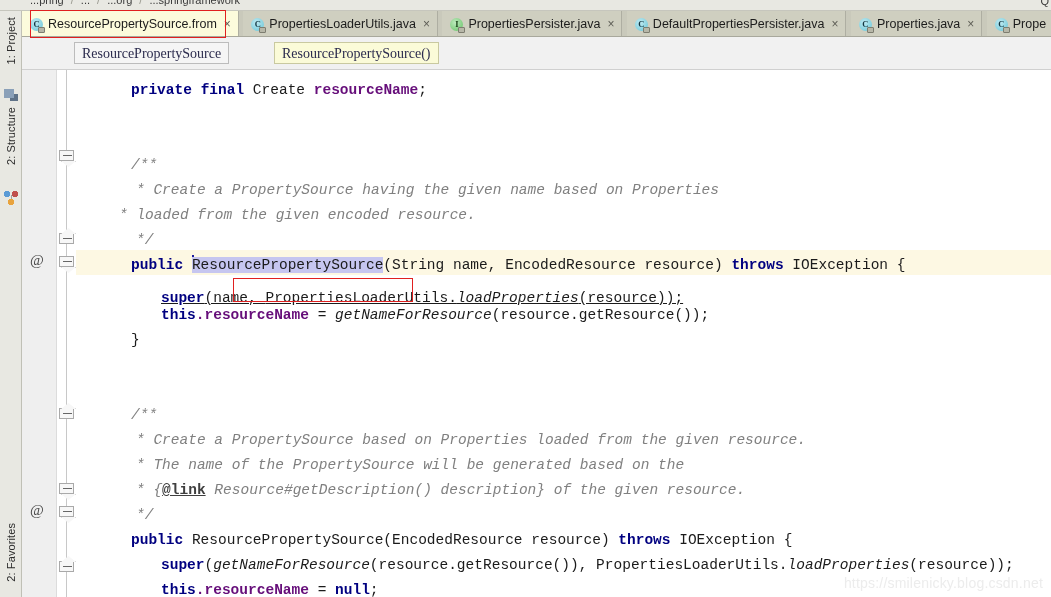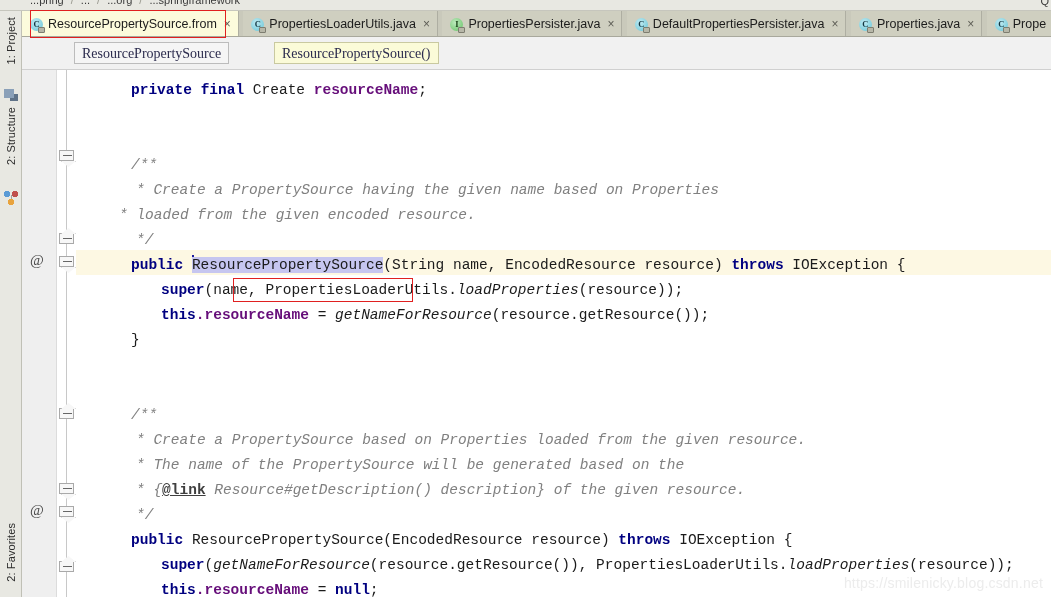--- a/index.html
+++ b/index.html
@@ -354,21 +354,21 @@
       
       <div class="cl cmt" style="top:83px; left:55px;">/**</div>
       <div class="cl cmt" style="top:108px; left:60px;">* Create a PropertySource having the given name based on Properties</div>
       <div class="cl cmt" style="top:133px; left:43px;">* loaded from the given encoded resource.</div>
       <div class="cl cmt" style="top:158px; left:60px;">*/</div>
 
       
       <div class="cl" style="top:183px; left:55px;"><span class="kw">public</span> <span class="caret"></span><span class="sel">ResourcePropertySource</span><span class="plain">(String name, EncodedResource resource) </span><span class="kw">throws</span><span class="plain"> IOException {</span></div>
 
       
-      <div class="cl" style="top:208px; left:85px;"><span class="kw">super</span><span class="plain">(name, </span><span class="plain">PropertiesLoaderUtils.</span><span class="mth">loadProperties</span><span class="plain">(resource));</span></div>
+      <div class="cl" style="top:216px; left:85px;text-decoration:underline;"><span class="kw">super</span><span class="plain">(name, </span><span class="plain">PropertiesLoaderUtils.</span><span class="mth">loadProperties</span><span class="plain">(resource));</span></div>
 
       
       <div class="cl" style="top:233px; left:85px;"><span class="kw">this</span><span class="fld">.resourceName</span><span class="plain"> = </span><span class="mth">getNameForResource</span><span class="plain">(resource.getResource());</span></div>
 
       <div class="cl plain" style="top:258px; left:55px;">}</div>
 
       
       <div class="cl cmt" style="top:333px; left:55px;">/**</div>
       <div class="cl cmt" style="top:358px; left:60px;">* Create a PropertySource based on Properties loaded from the given resource.</div>
       <div class="cl cmt" style="top:383px; left:60px;">* The name of the PropertySource will be generated based on the</div>

